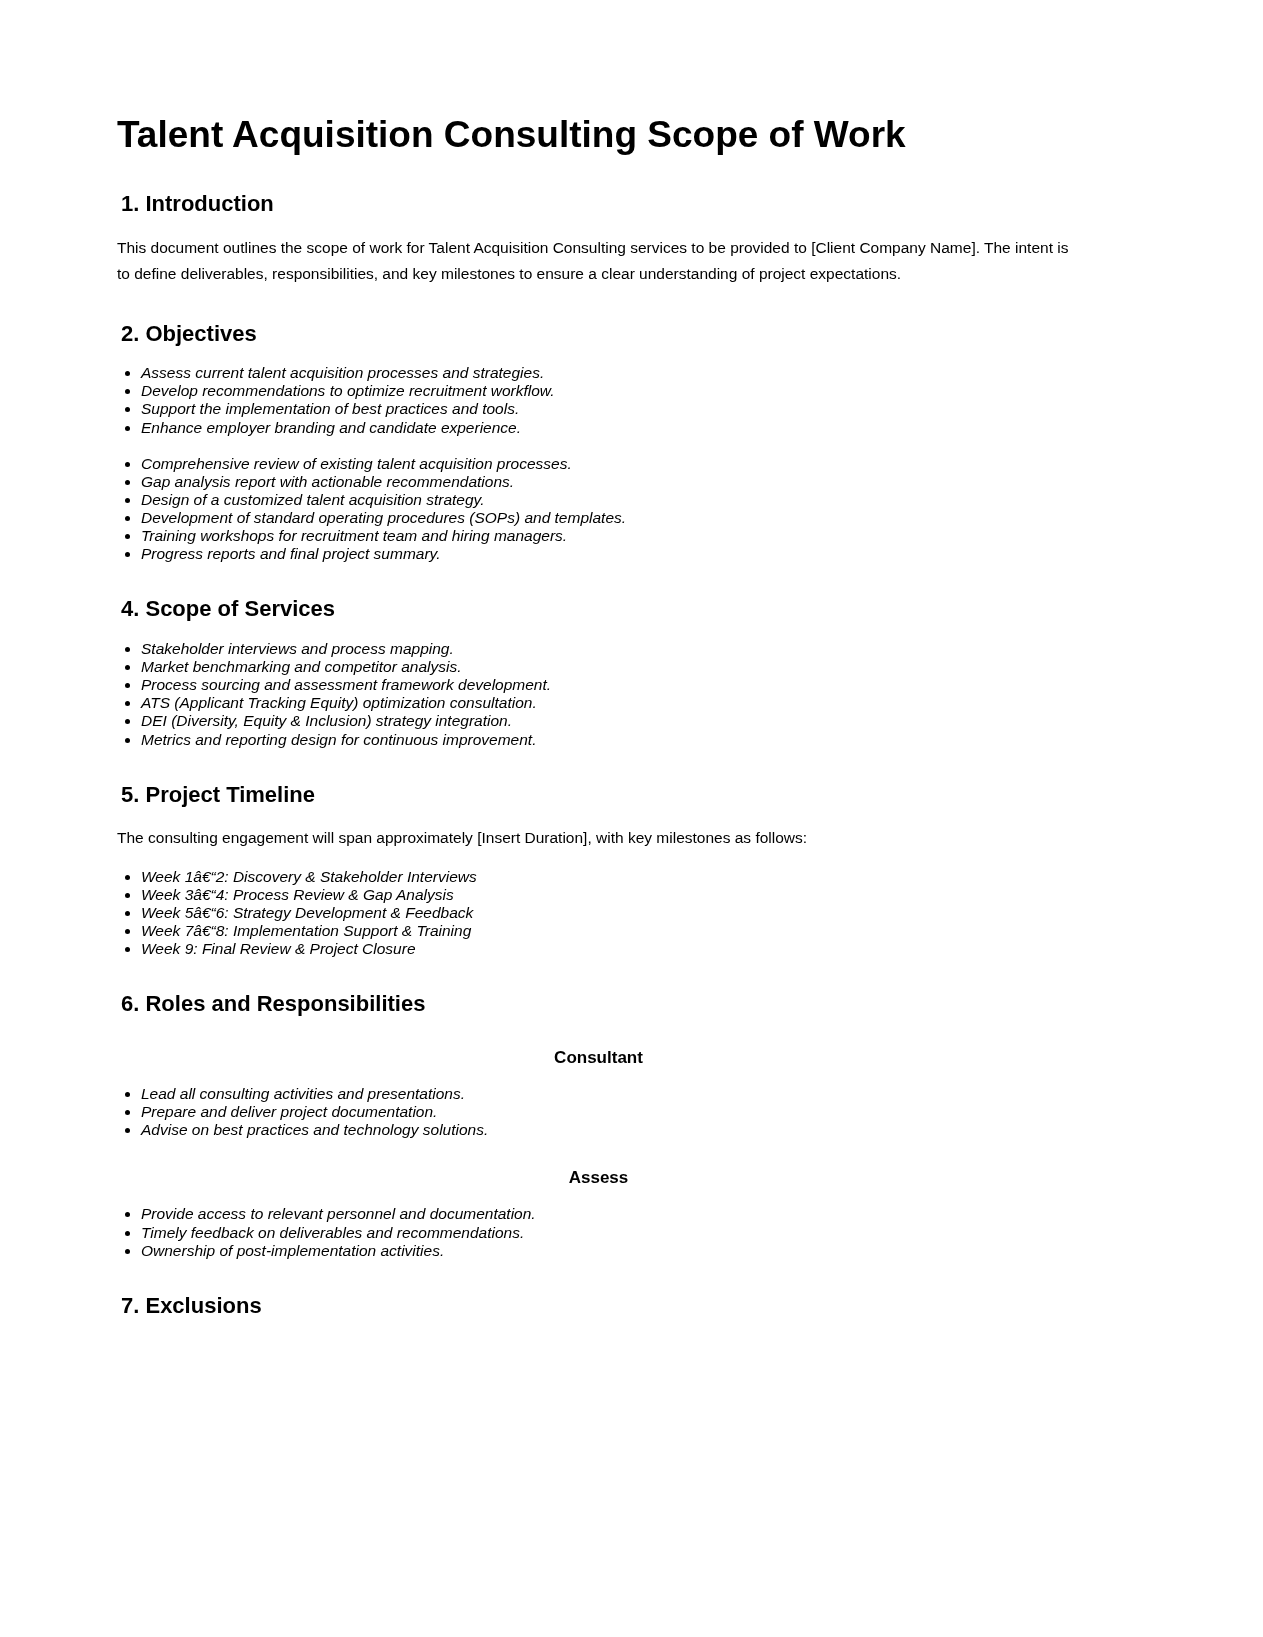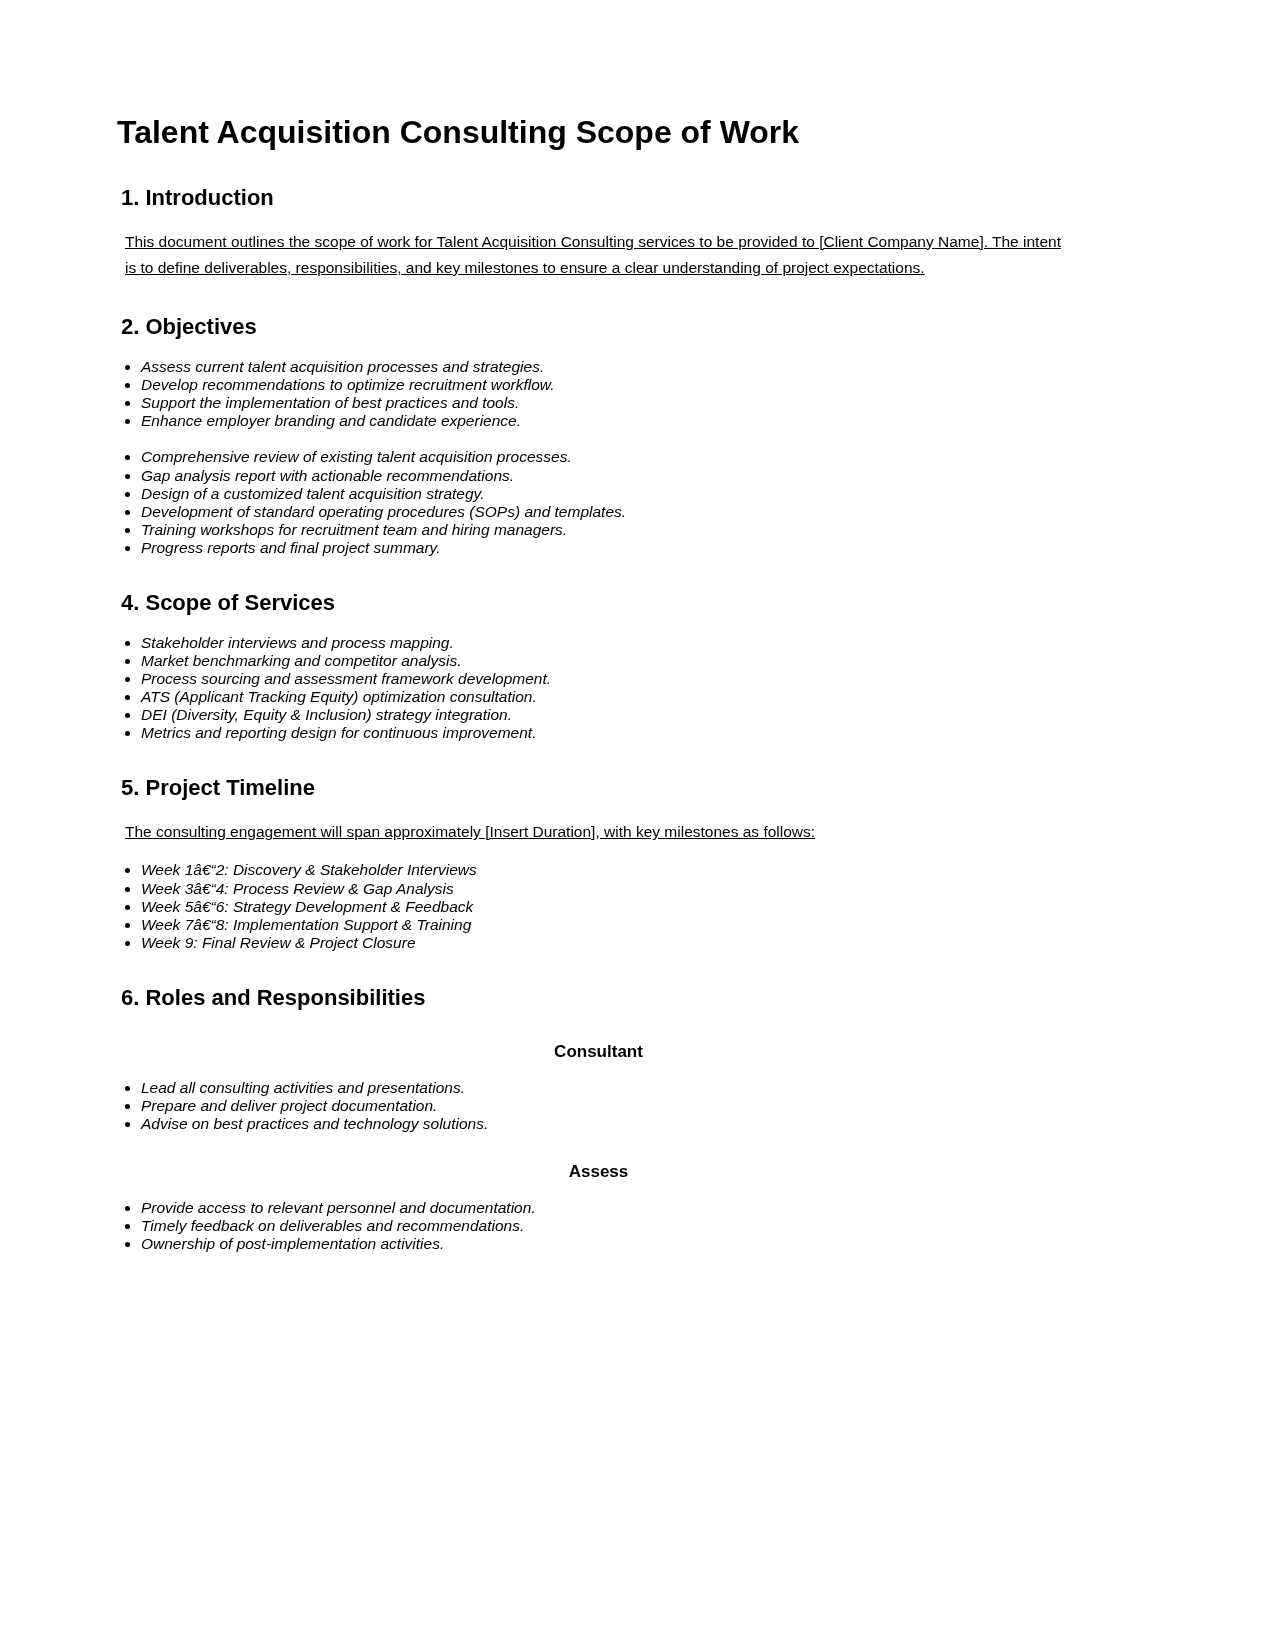--- a/index.html
+++ b/index.html
@@ -12,21 +12,21 @@
   }
   body {
     width: 1263px;
     min-height: 1637px;
   }
   .doc {
     padding: 112px 183px 80px 117px; 
     font-size: 15.5px;
   }
   h1.doc-title {
-    font-size: 32px;
+    font-size: 37px;
     font-weight: bold;
     line-height: 1.25;
     margin: 0 0 18px 0;
     letter-spacing: 0;
   }
   h2.sec-heading {
     font-size: 22px;
     font-weight: bold;
     line-height: 1.3;
     margin: 32px 0 16px 4px;
@@ -34,22 +34,21 @@
   h3.sub-heading {
     font-size: 17px;
     font-weight: bold;
     line-height: 1.3;
     margin: 28px 0 14px 0;
     text-align: center;
   }
   p.body-text {
     font-size: 15.5px;
     line-height: 1.7;
-    margin: 16px 8px;
-    text-decoration: underline;
+    margin: 16px 0;
   }
   ul.bullet-list {
     margin: 16px 0 18px 0;
     padding-left: 24px;
     font-style: italic;
   }
   ul.bullet-list li {
     font-size: 15.5px;
     line-height: 1.17;
     margin: 0;
@@ -112,14 +111,15 @@
     <li>Advise on best practices and technology solutions.</li>
   </ul>
 
   <h3 class="sub-heading">Assess</h3>
   <ul class="bullet-list">
     <li>Provide access to relevant personnel and documentation.</li>
     <li>Timely feedback on deliverables and recommendations.</li>
     <li>Ownership of post-implementation activities.</li>
   </ul>
 
+  <h2 class="sec-heading">7. Exclusions</h2>
 
 </div>
 
 </body></html>

